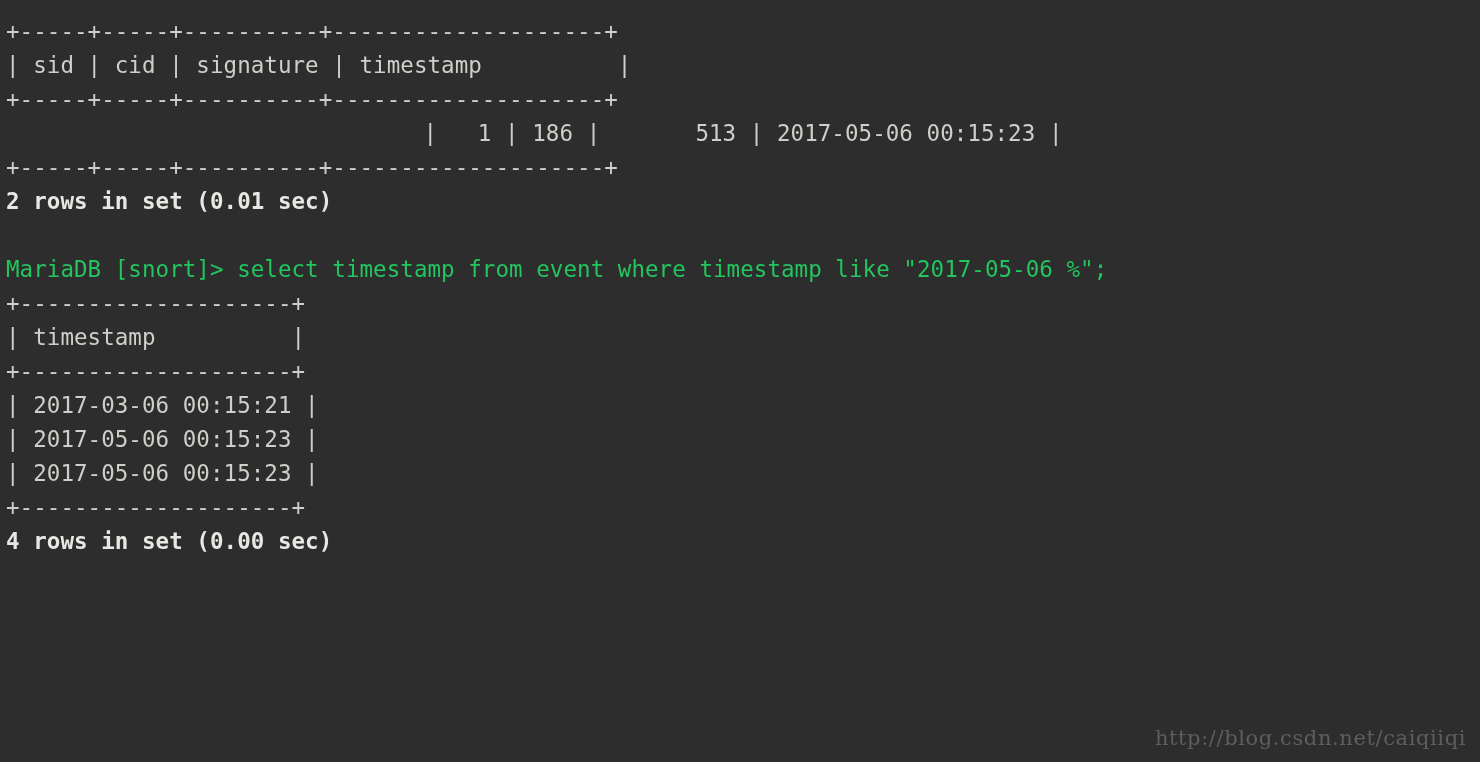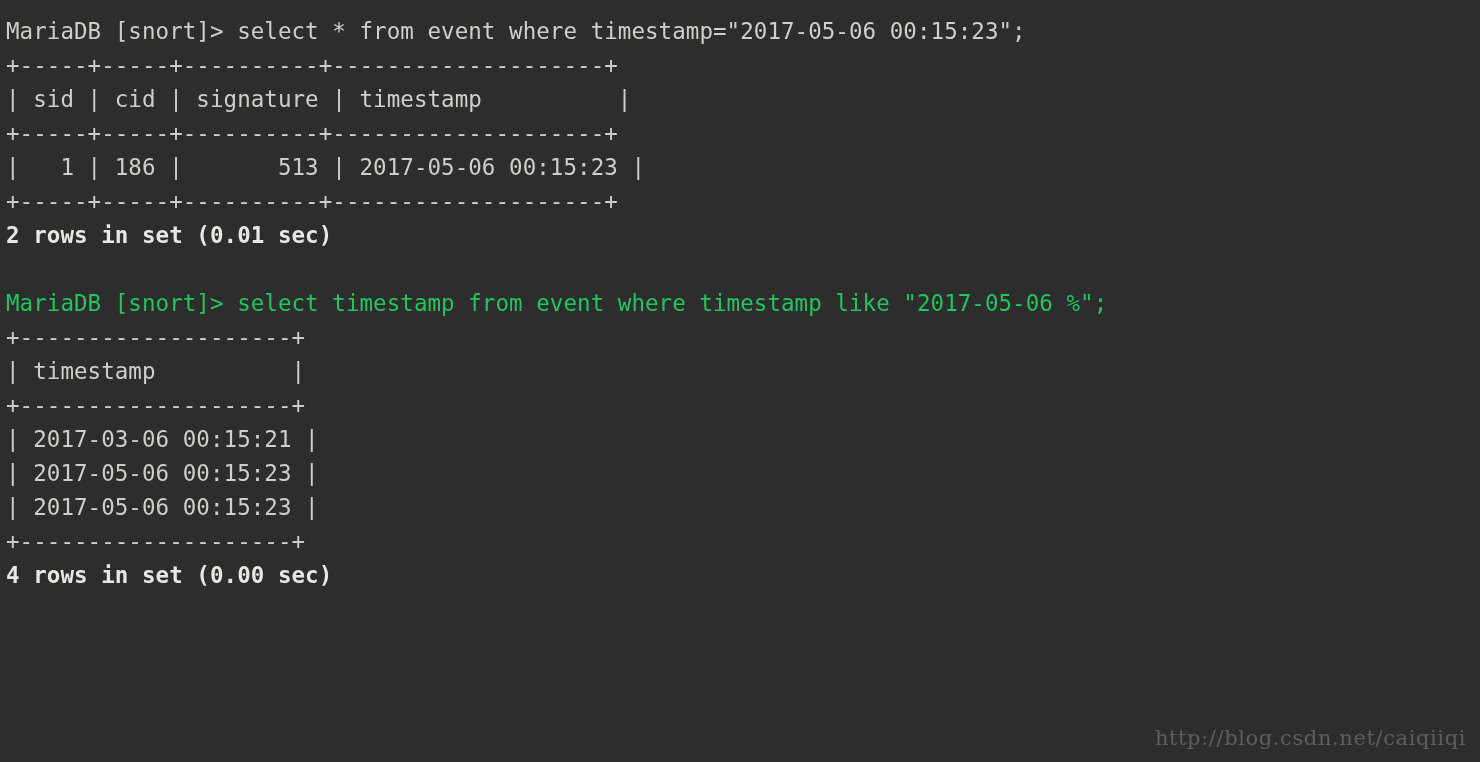--- a/index.html
+++ b/index.html
@@ -55,25 +55,24 @@
     color: #5e5e5c;
     white-space: pre;
     user-select: none;
   }
 </style>
 </head>
 <body style="background: rgb(45, 45, 45);">
 
 <div id="terminal" style="background: rgb(45, 45, 45);">
   <div class="screen" id="screen">
-      <div class="line" style="color: rgb(207, 206, 201);">MariaDB [snort]&gt; select * from event where timestamp="2017-05-06 00:15:23";</div>
       <div class="line" style="color: rgb(207, 206, 201);">+-----+-----+----------+--------------------+</div>
       <div class="line" style="color: rgb(207, 206, 201);">| sid | cid | signature | timestamp          |</div>
       <div class="line" style="color: rgb(207, 206, 201);">+-----+-----+----------+--------------------+</div>
-      <div class="line" style="color: rgb(207, 206, 201);">|   1 | 186 |       513 | 2017-05-06 00:15:23 |</div>
+      <div class="line" style="color: rgb(207, 206, 201); text-align: center;">|   1 | 186 |       513 | 2017-05-06 00:15:23 |</div>
       <div class="line" style="color: rgb(207, 206, 201);">+-----+-----+----------+--------------------+</div>
       <div class="line bold" style="color: rgb(232, 231, 227);">2 rows in set (0.01 sec)</div>
       <div class="line blank" style="color: rgb(207, 206, 201);"> </div>
       <div class="line" style="color: #22c55e;">MariaDB [snort]&gt; select timestamp from event where timestamp like "2017-05-06 %";</div>
       <div class="line" style="color: rgb(207, 206, 201);">+--------------------+</div>
       <div class="line" style="color: rgb(207, 206, 201);">| timestamp          |</div>
       <div class="line" style="color: rgb(207, 206, 201);">+--------------------+</div>
       <div class="line" style="color: rgb(207, 206, 201);">| 2017-03-06 00:15:21 |</div>
       <div class="line" style="color: rgb(207, 206, 201);">| 2017-05-06 00:15:23 |</div>
       <div class="line" style="color: rgb(207, 206, 201);">| 2017-05-06 00:15:23 |</div>

